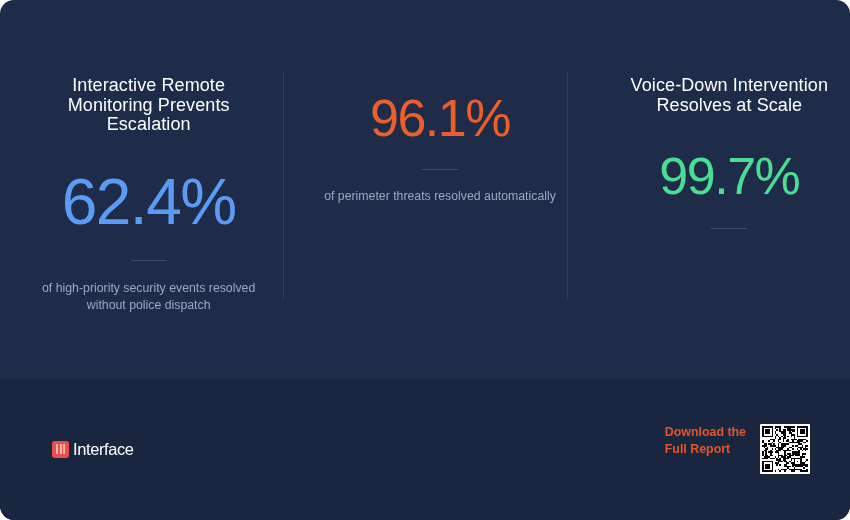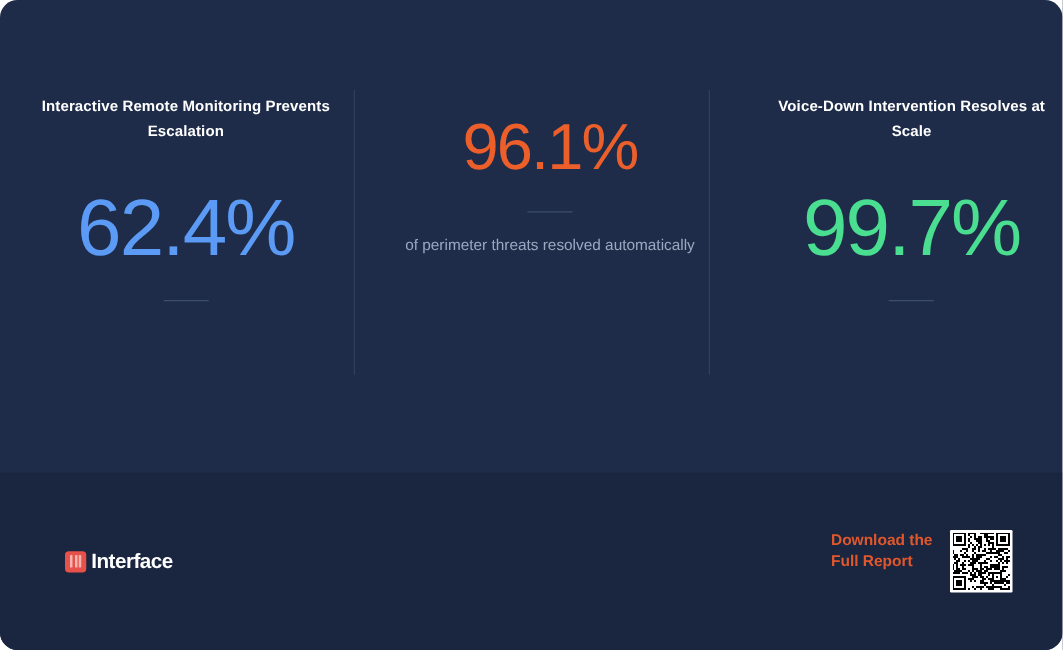--- a/index.html
+++ b/index.html
@@ -54,39 +54,39 @@
     position: absolute;
     top: 72px;
     width: 1px;
     height: 228px;
     background: #2e3e5e;
   }
   .divider.d1 { left: 283px; }
   .divider.d2 { left: 567px; }
 
   .stat-title {
-    font-size: 12px;
-    font-weight: bold;
+    font-size: 18px;
+    font-weight: normal;
     line-height: 19.5px;
     color: #ffffff;
     text-align: center;
     letter-spacing: 0.1px;
     margin: 0;
   }
 
   .stat-value {
     font-weight: normal;
     text-align: center;
     line-height: 1;
     letter-spacing: -1.5px;
     margin: 0;
   }
   .stat-value.blue   { color: #5b9bf5; font-size: 64px; }
   .stat-value.orange { color: #ec5f2a; font-size: 52px; }
-  .stat-value.green  { color: #49de90; font-size: 64px; }
+  .stat-value.green  { color: #49de90; font-size: 52px; }
 
   .rule {
     width: 36px;
     height: 2px;
     background: #41517040;
     border-top: 1px solid #3d4d6c;
     background-color: transparent;
   }
 
   .stat-caption {
@@ -139,21 +139,21 @@
   }
   .brand-mark i {
     display: block;
     width: 2px;
     height: 10px;
     background: #f4b6b2;
     border-radius: 0.5px;
   }
   .brand-name {
     font-size: 16.5px;
-    font-weight: bold;
+    font-weight: normal;
     color: #ffffff;
     letter-spacing: -0.4px;
   }
 
   .cta {
     display: flex;
     align-items: flex-start;
     gap: 14px;
   }
   .cta-text {
@@ -182,20 +182,21 @@
 
   <div class="stats-area">
 
     <div class="divider d1"></div>
     <div class="divider d2"></div>
 
     <div class="stat-panel p1">
       <div class="stat-title">Interactive Remote Monitoring Prevents Escalation</div>
       <div class="stat-value blue">62.4%</div>
       <div class="rule"></div>
+      <div class="stat-caption">of high-priority security events resolved without police dispatch</div>
     </div>
 
     <div class="stat-panel p2">
       <div class="stat-value orange">96.1%</div>
       <div class="rule"></div>
       <div class="stat-caption">of perimeter threats resolved automatically</div>
     </div>
 
     <div class="stat-panel p3">
       <div class="stat-title">Voice-Down Intervention Resolves at Scale</div>

